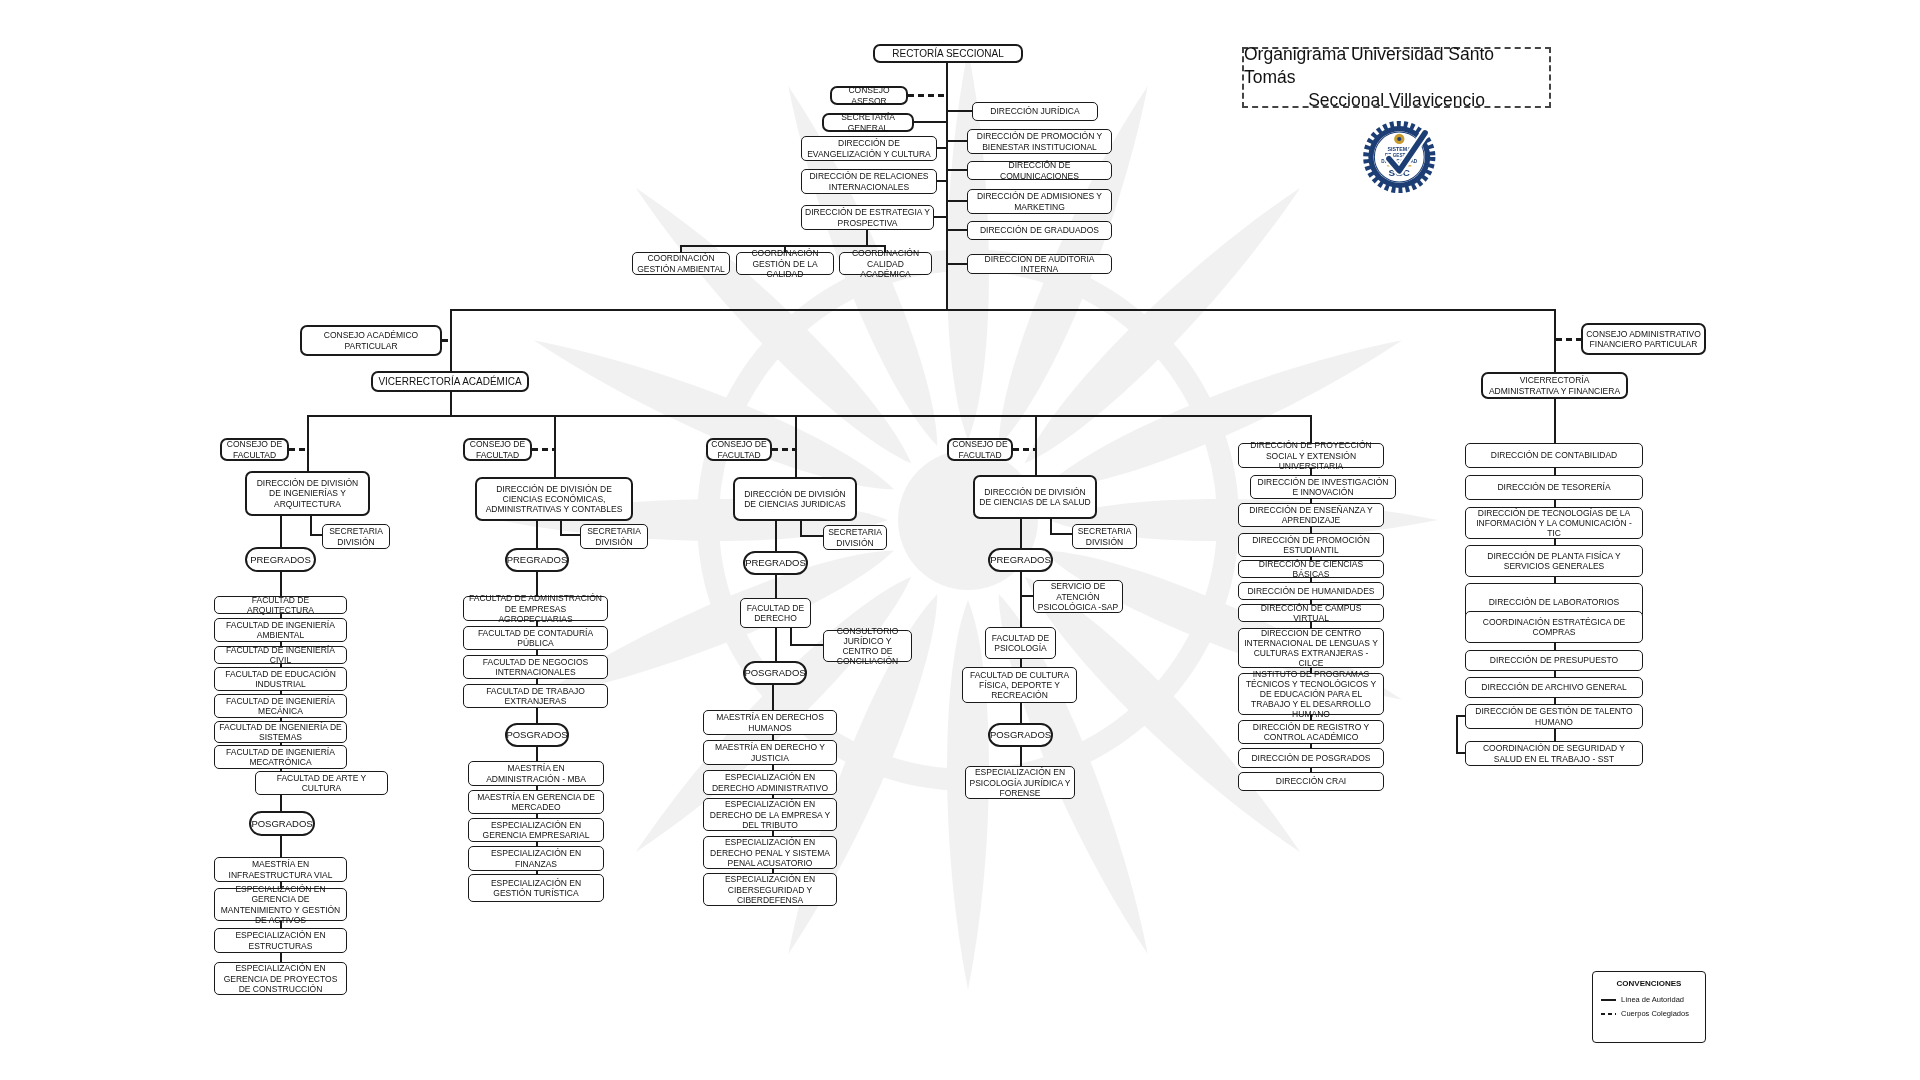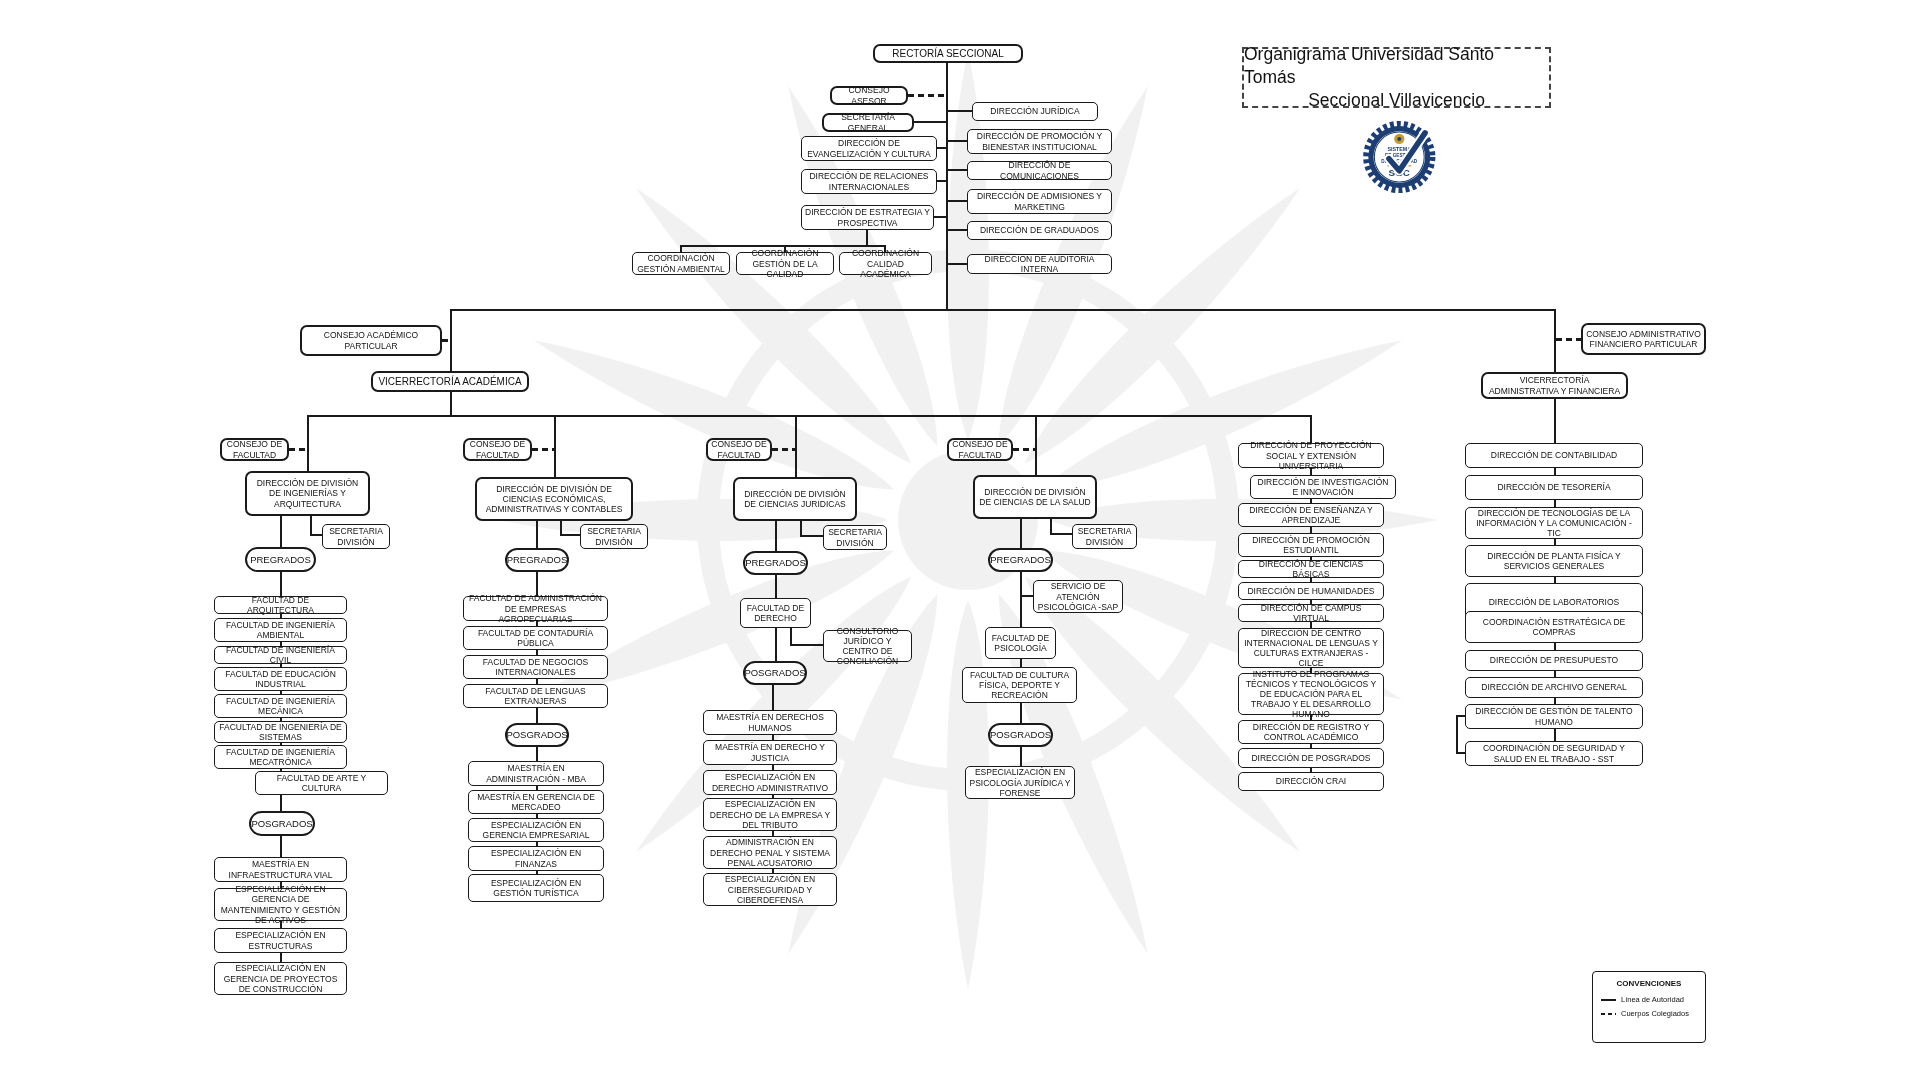--- a/index.html
+++ b/index.html
@@ -173,21 +173,21 @@
   <div class="box b2" style="left:475px;top:477px;width:158px;height:44px;">DIRECCIÓN DE DIVISIÓN DE CIENCIAS ECONÓMICAS, ADMINISTRATIVAS Y CONTABLES</div>
   <div class="vl" style="left:560px;top:521px;height:15px;"></div>
   <div class="hl" style="left:560px;top:534px;width:20px;"></div>
   <div class="box" style="left:580px;top:524px;width:68px;height:25px;">SECRETARIA DIVISIÓN</div>
   <div class="vl" style="left:536px;top:521px;height:27px;"></div>
   <div class="box stadium" style="left:505px;top:548px;width:64px;height:24px;">PREGRADOS</div>
   <div class="vl" style="left:536px;top:572px;height:304px;"></div>
   <div class="box" style="left:463px;top:596px;width:145px;height:25px;">FACULTAD DE ADMINISTRACIÓN DE EMPRESAS AGROPECUARIAS</div>
   <div class="box" style="left:463px;top:626px;width:145px;height:24px;">FACULTAD DE CONTADURÍA PÚBLICA</div>
   <div class="box" style="left:463px;top:655px;width:145px;height:24px;">FACULTAD DE NEGOCIOS INTERNACIONALES</div>
-  <div class="box" style="left:463px;top:684px;width:145px;height:24px;">FACULTAD DE LENGUAS EXTRANJERAS</div>
+  <div class="box" style="left:463px;top:684px;width:145px;height:24px;">FACULTAD DE TRABAJO EXTRANJERAS</div>
   <div class="box stadium" style="left:505px;top:723px;width:64px;height:24px;">POSGRADOS</div>
   <div class="box" style="left:468px;top:761px;width:136px;height:25px;">MAESTRÍA EN ADMINISTRACIÓN - MBA</div>
   <div class="box" style="left:468px;top:790px;width:136px;height:24px;">MAESTRÍA EN GERENCIA DE MERCADEO</div>
   <div class="box" style="left:468px;top:818px;width:136px;height:24px;">ESPECIALIZACIÓN EN GERENCIA EMPRESARIAL</div>
   <div class="box" style="left:468px;top:846px;width:136px;height:25px;">ESPECIALIZACIÓN EN FINANZAS</div>
   <div class="box" style="left:468px;top:874px;width:136px;height:28px;">ESPECIALIZACIÓN EN GESTIÓN TURÍSTICA</div>
 
   <div class="box b2" style="left:706px;top:438px;width:66px;height:23px;">CONSEJO DE FACULTAD</div>
   <div class="dash" style="left:772px;top:448px;width:23px;"></div>
   <div class="box b2" style="left:733px;top:477px;width:124px;height:44px;">DIRECCIÓN DE DIVISIÓN DE CIENCIAS JURIDICAS</div>
@@ -201,21 +201,21 @@
   <div class="vl" style="left:790px;top:628px;height:18px;"></div>
   <div class="hl" style="left:790px;top:644px;width:33px;"></div>
   <div class="box" style="left:823px;top:630px;width:89px;height:32px;">CONSULTORIO JURÍDICO Y CENTRO DE CONCILIACIÓN</div>
   <div class="vl" style="left:775px;top:628px;height:34px;"></div>
   <div class="box stadium" style="left:743px;top:661px;width:64px;height:24px;">POSGRADOS</div>
   <div class="vl" style="left:772px;top:685px;height:192px;"></div>
   <div class="box" style="left:703px;top:710px;width:134px;height:25px;">MAESTRÍA EN DERECHOS HUMANOS</div>
   <div class="box" style="left:703px;top:740px;width:134px;height:25px;">MAESTRÍA EN DERECHO Y JUSTICIA</div>
   <div class="box" style="left:703px;top:770px;width:134px;height:25px;">ESPECIALIZACIÓN EN DERECHO ADMINISTRATIVO</div>
   <div class="box" style="left:703px;top:798px;width:134px;height:33px;">ESPECIALIZACIÓN EN DERECHO DE LA EMPRESA Y DEL TRIBUTO</div>
-  <div class="box" style="left:703px;top:836px;width:134px;height:33px;">ADMINISTRACIÓN EN DERECHO PENAL Y SISTEMA PENAL ACUSATORIO</div>
+  <div class="box" style="left:703px;top:836px;width:134px;height:33px;">ESPECIALIZACIÓN EN DERECHO PENAL Y SISTEMA PENAL ACUSATORIO</div>
   <div class="box" style="left:703px;top:873px;width:134px;height:33px;">ESPECIALIZACIÓN EN CIBERSEGURIDAD Y CIBERDEFENSA</div>
 
   <div class="box b2" style="left:947px;top:438px;width:66px;height:23px;">CONSEJO DE FACULTAD</div>
   <div class="dash" style="left:1013px;top:448px;width:22px;"></div>
   <div class="box b2" style="left:973px;top:475px;width:124px;height:44px;">DIRECCIÓN DE DIVISIÓN DE CIENCIAS DE LA SALUD</div>
   <div class="vl" style="left:1050px;top:519px;height:16px;"></div>
   <div class="hl" style="left:1050px;top:533px;width:22px;"></div>
   <div class="box" style="left:1072px;top:524px;width:65px;height:25px;">SECRETARIA DIVISIÓN</div>
   <div class="vl" style="left:1020px;top:519px;height:29px;"></div>
   <div class="box stadium" style="left:988px;top:548px;width:65px;height:24px;">PREGRADOS</div>

